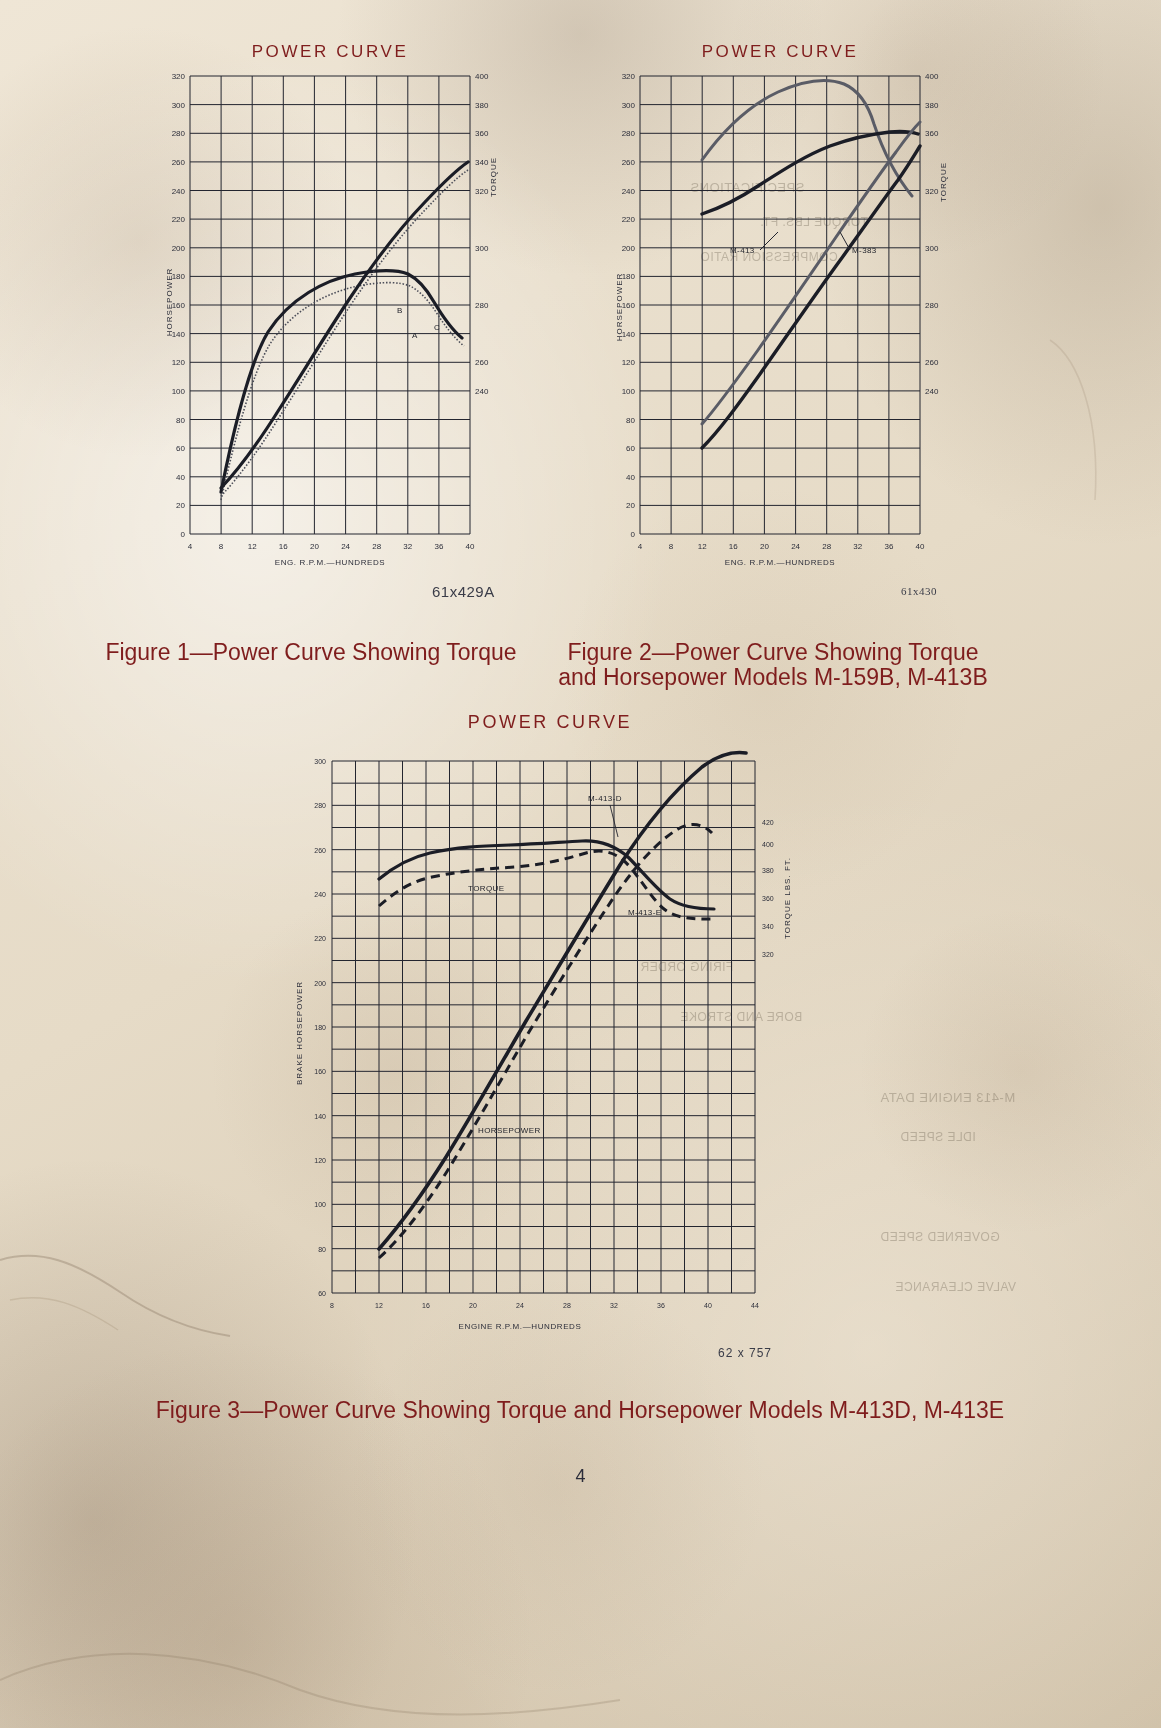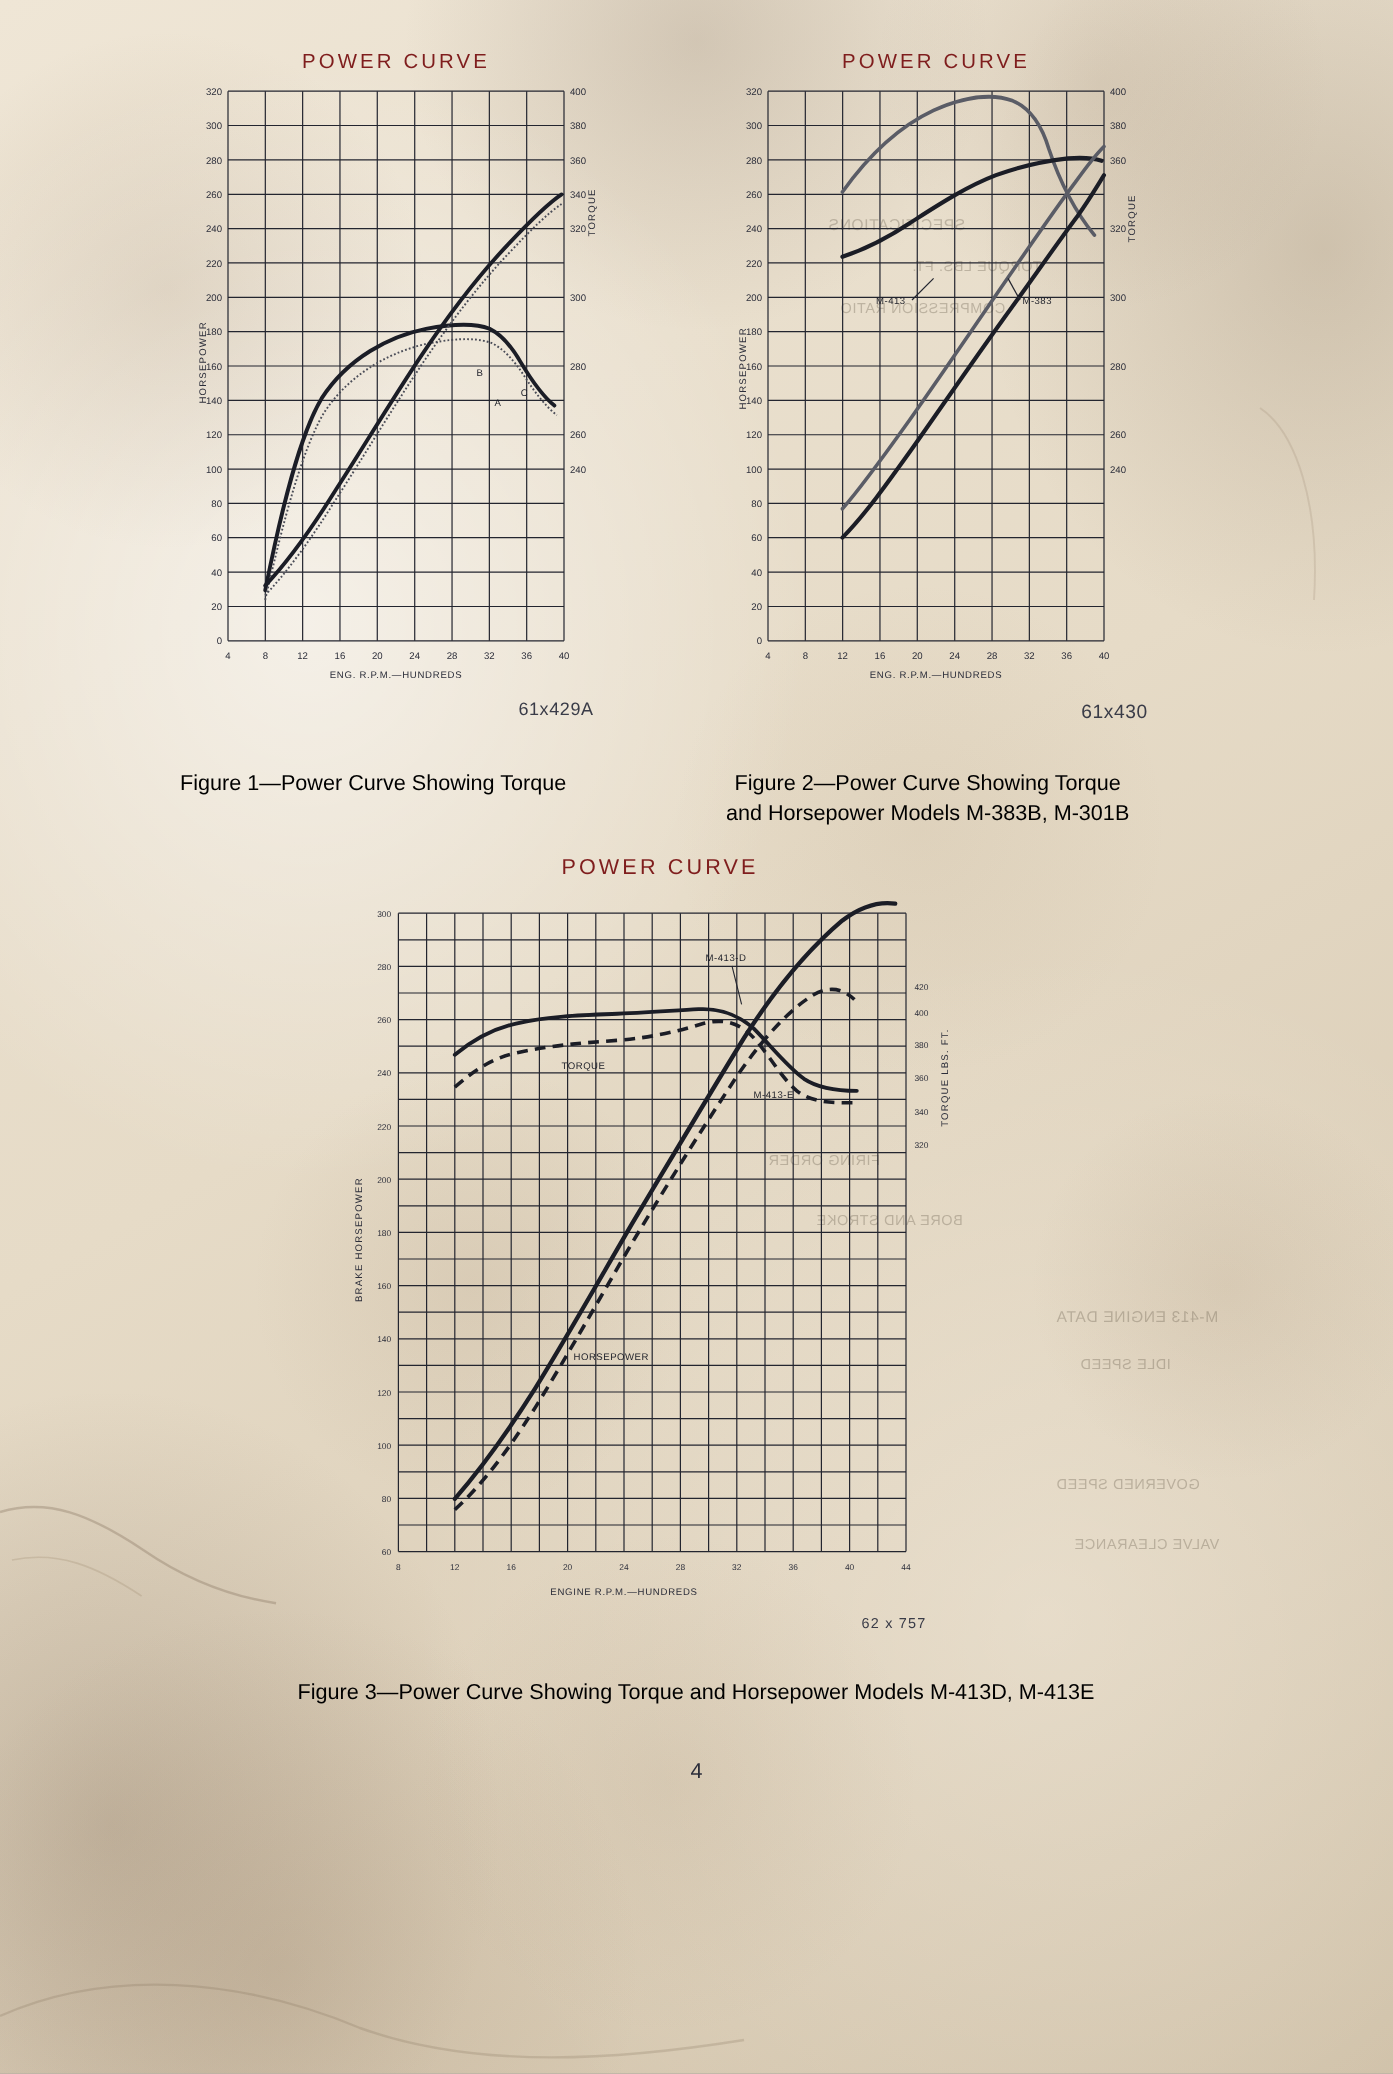--- a/index.html
+++ b/index.html
@@ -63,23 +63,23 @@
   .chart-title {
     text-align: center;
     font-size: 17px;
     letter-spacing: 2.6px;
     color: #7f1d1d;
     font-family: "Liberation Sans", sans-serif;
   }
   .caption {
     position: absolute;
     text-align: center;
-    font-size: 18px;
+    font-size: 23px;
     line-height: 25px;
-    color: #000000;
+    color: #7f1d1d;
     font-family: "Liberation Sans", sans-serif;
   }
   .figcode {
     position: absolute;
     font-size: 15px;
     color: #3a3c48;
     letter-spacing: 0.5px;
   }
   .figcode.big { font-size: 12px; letter-spacing: 1px; }
 
@@ -326,25 +326,25 @@
     <path d="M 102 386 C 120 368 140 340 160 312 C 184 278 210 240 236 204 C 258 174 280 142 298 118
              C 308 104 315 92 320 84" stroke="#1b1d26" stroke-width="3.4" fill="none" stroke-linecap="round"></path>
 
     <line x1="160" y1="188" x2="178" y2="170" stroke="#23252f" stroke-width="1"></line>
     <line x1="250" y1="188" x2="240" y2="170" stroke="#23252f" stroke-width="1"></line>
     <text class="curvelabel" x="130" y="191">M-413</text>
     <text class="curvelabel" x="252" y="191">M-383</text>
   </svg>
 </div>
 
-<div class="figcode" style="left:901px; top:585px; font-size:16px;">61x430</div>
+<div class="figcode" style="left:901px; top:585px; font-size:11px;font-family:Liberation Serif, serif;">61x430</div>
 
 <div class="caption" style="left:538px; top:640px; width:470px;">
   <div>Figure  2—Power Curve Showing Torque</div>
-  <div>and Horsepower Models M-383B, M-301B</div>
+  <div>and Horsepower Models M-159B, M-413B</div>
 </div>
 
 <div class="chart-box" style="left:270px; top:712px; width:560px;">
   <div class="chart-title" style="font-size:18px;">POWER CURVE</div>
 
   <svg width="560" height="620" viewBox="0 0 560 620">
 
     <g stroke="#23252f" stroke-width="1" fill="none">
 
       <line x1="62" y1="28" x2="62" y2="560"></line>

